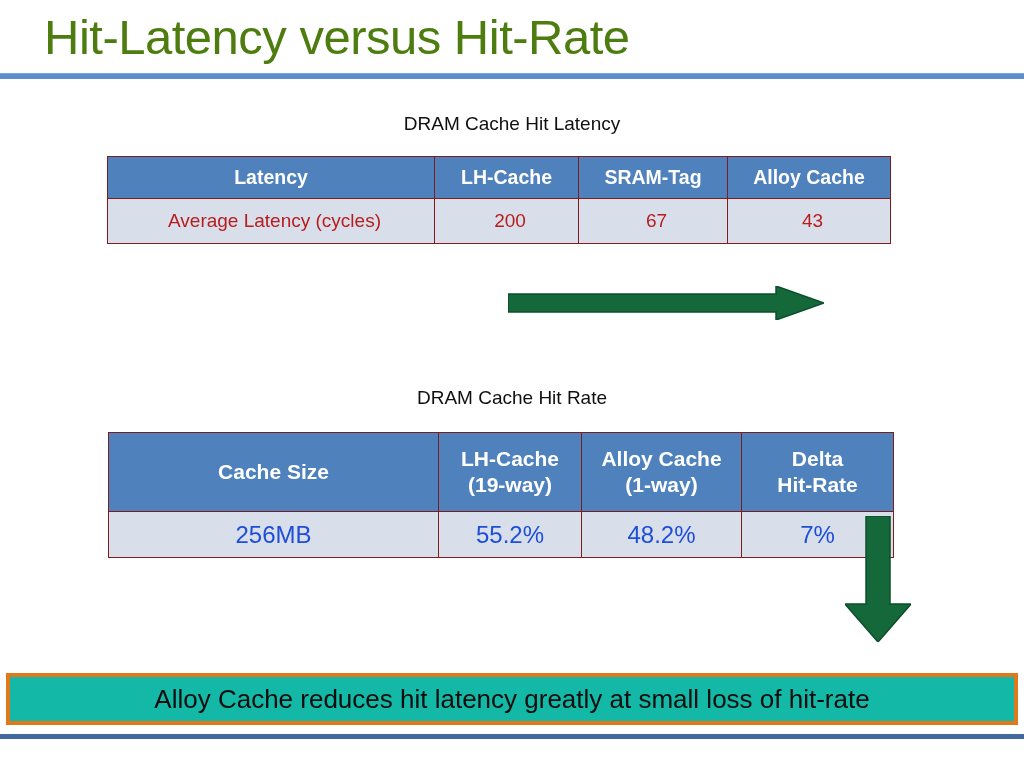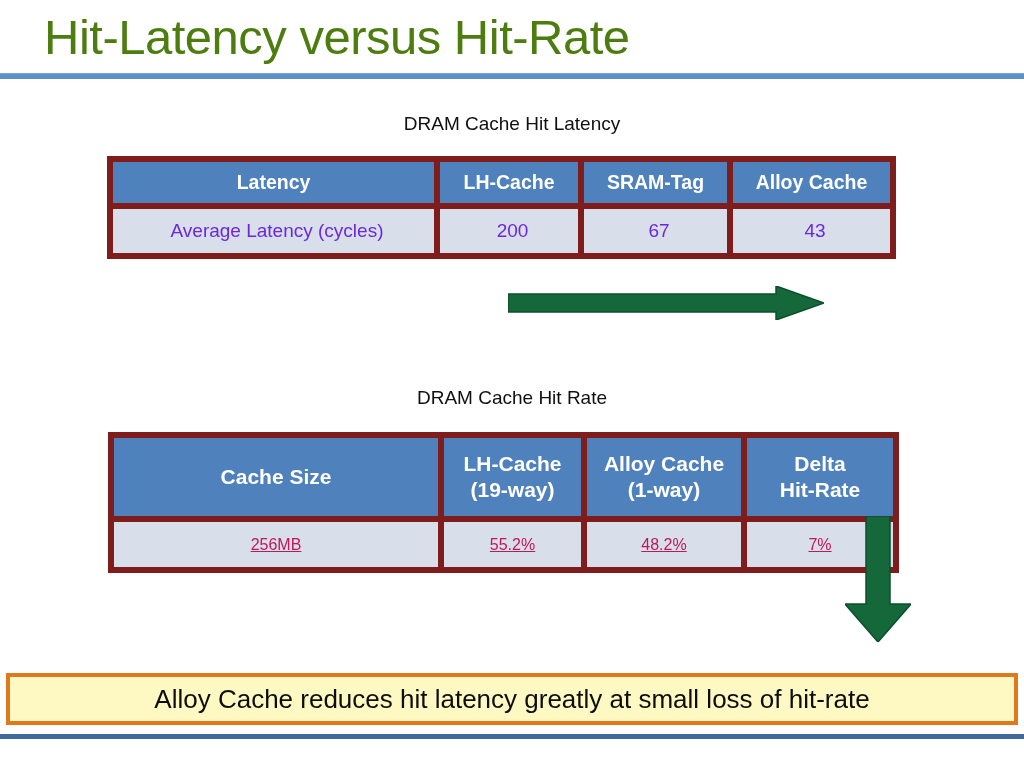--- a/index.html
+++ b/index.html
@@ -67,52 +67,52 @@
 
   
   .ppt-table {
     position: absolute;
     border-collapse: collapse;
     table-layout: fixed;
     border: 1px solid #4a4a4a;
     background: #ffffff;
   }
   .ppt-table td, .ppt-table th {
-    border: 6px solid #7f1d1d;
+    border: 1px solid #7f1d1d;
     padding: 0;
     text-align: center;
     vertical-align: middle;
     font-family: "Liberation Sans", sans-serif;
   }
   .ppt-table thead th {
     background: #4f81bd;
     color: #ffffff;
     font-weight: bold;
   }
 
   
   #table-latency { left: 107px; top: 156px; width: 783px; }
   #table-latency thead th { height: 41px; font-size: 19.5px; }
-  #table-latency tbody td { height: 44px; font-size: 19px; color: #6d28d9; padding-left: 7px; }
+  #table-latency tbody td { height: 44px; font-size: 19px; color: #b91c1c; padding-left: 7px; }
   #table-latency tbody tr.row-a td { background: #d8dfeb; }
   #table-latency tbody tr.row-b td { background: #edf0f6; }
   #table-latency col.c1 { width: 327px; }
   #table-latency col.c2 { width: 144px; }
   #table-latency col.c3 { width: 149px; }
   #table-latency col.c4 { width: 163px; }
   .cell-accent { color: #9e1b1b; font-weight: bold; }
 
   
   #table-hitrate { left: 108px; top: 432px; width: 785px; }
   #table-hitrate thead th {
     height: 78px;
     font-size: 21px;
     line-height: 26px;
   }
-  #table-hitrate tbody td { height: 45px; font-size: 16px; color: #be185d; background: #d8dfeb; text-decoration: underline; }
+  #table-hitrate tbody td { height: 45px; font-size: 24px; color: #1d4ed8; background: #d8dfeb; }
   #table-hitrate col.c1 { width: 330px; }
   #table-hitrate col.c2 { width: 143px; }
   #table-hitrate col.c3 { width: 160px; }
   #table-hitrate col.c4 { width: 152px; }
   .th-stack { display: block; }
 
   
   .arrow {
     position: absolute;
   }
@@ -120,21 +120,21 @@
   #arrow-down  { left: 845px; top: 516px; width: 66px; height: 126px; }
 
   
   #conclusion-banner {
     position: absolute;
     left: 6px;
     top: 673px;
     width: 1012px;
     height: 52px;
     box-sizing: border-box;
-    background: #fef9c3;
+    background: #14b8a6;
     border: 4px solid #e0791c;
     display: flex;
     align-items: center;
     justify-content: center;
   }
   #conclusion-text {
     font-size: 26px;
     line-height: 30px;
     color: #0d0d0d;
     white-space: nowrap;

